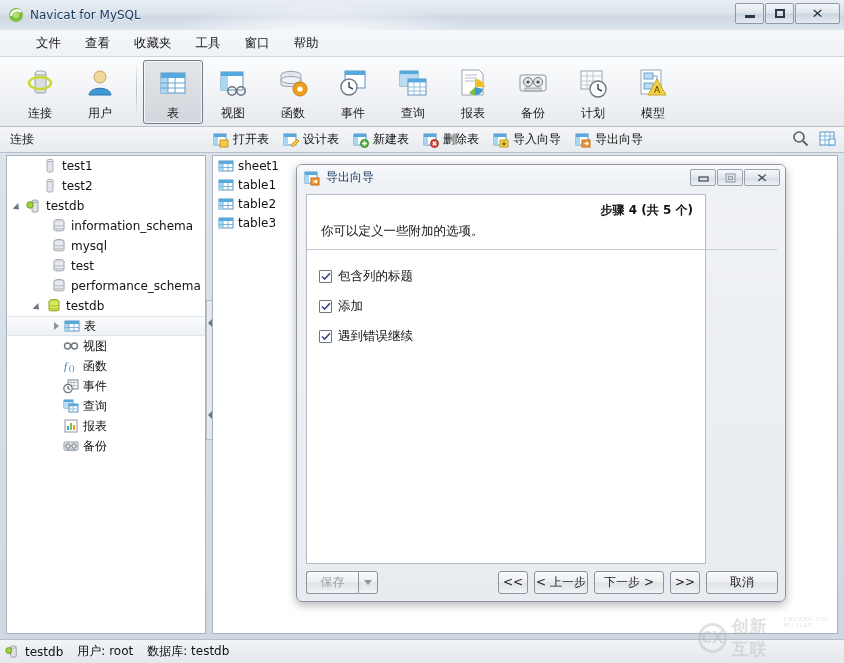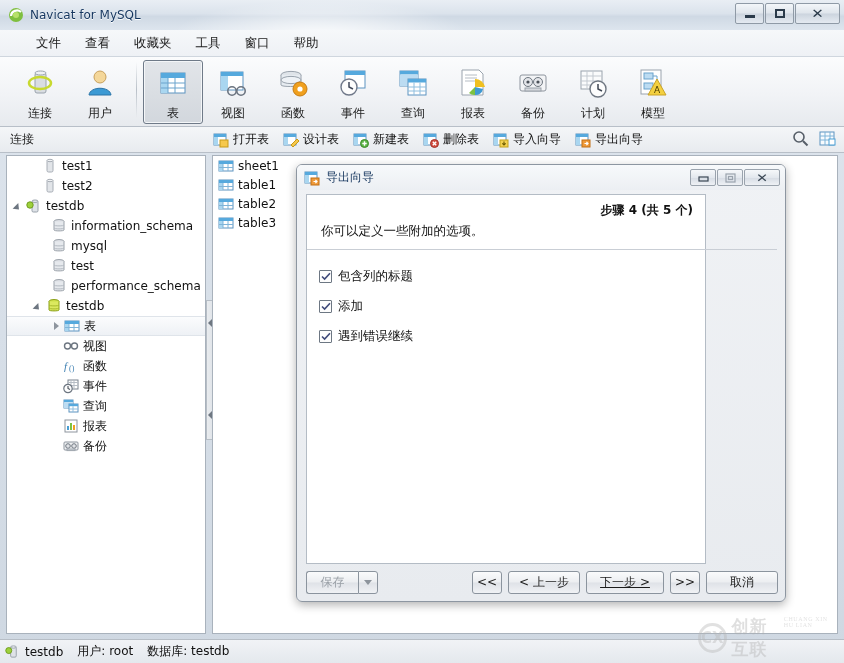--- a/index.html
+++ b/index.html
@@ -849,22 +849,22 @@
 
     <div class="dlg-footer">
       <div class="save-group">
         <div class="btn disabled save-main">保存</div>
         <div class="btn disabled save-arrow">
           <i class="caret"></i>
         </div>
       </div>
       <div class="nav-buttons">
         <div class="btn" style="width:30px;">&lt;&lt;</div>
-        <div class="btn" style="width:72px;">&lt; 上一步</div>
-        <div class="btn" style="width:78px;text-decoration:underline;">下一步 &gt;</div>
+        <div class="btn" style="width:54px;">&lt; 上一步</div>
+        <div class="btn" style="width:70px;">下一步 &gt;</div>
         <div class="btn" style="width:30px;">&gt;&gt;</div>
         <div class="btn" style="width:72px;">取消</div>
       </div>
     </div>
   </div>
 
   <div class="statusbar">
     <div class="status-right">
       <div class="status-cell">
         <span class="sico">

